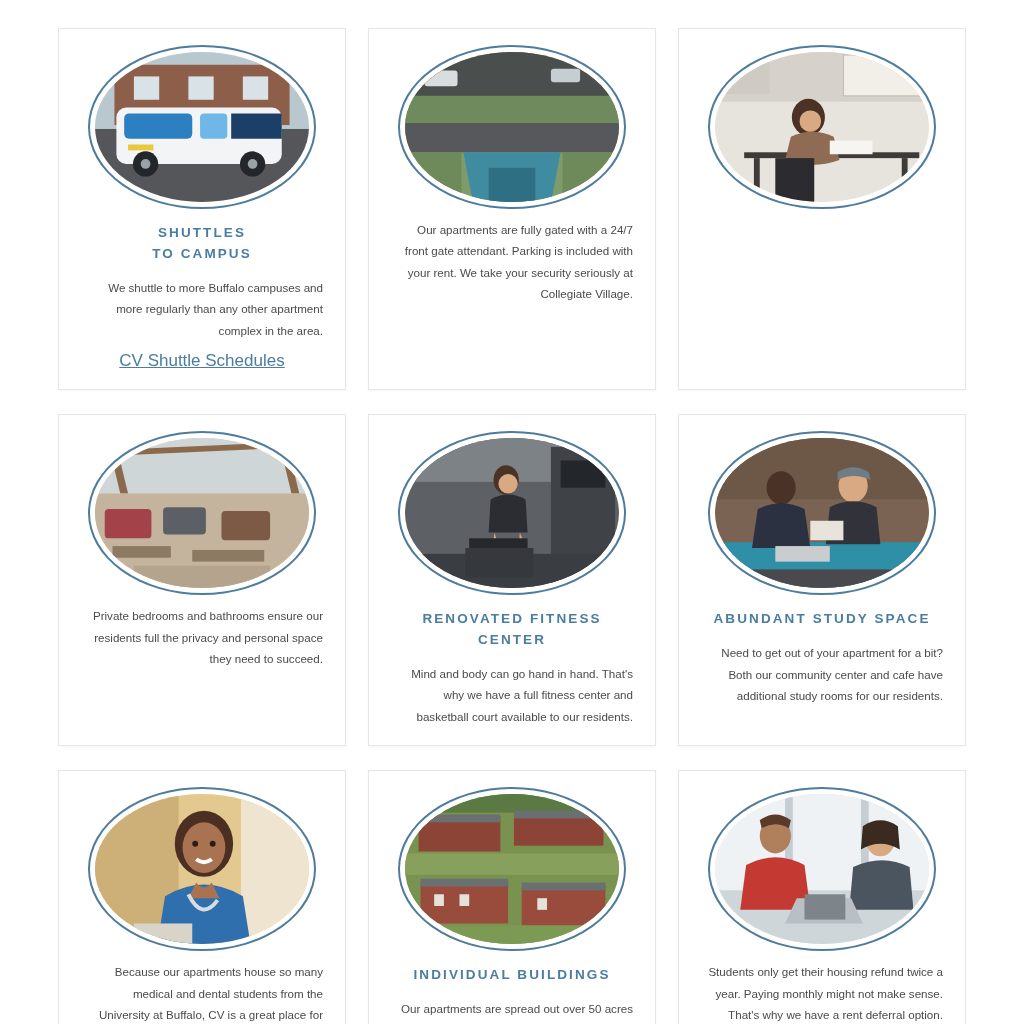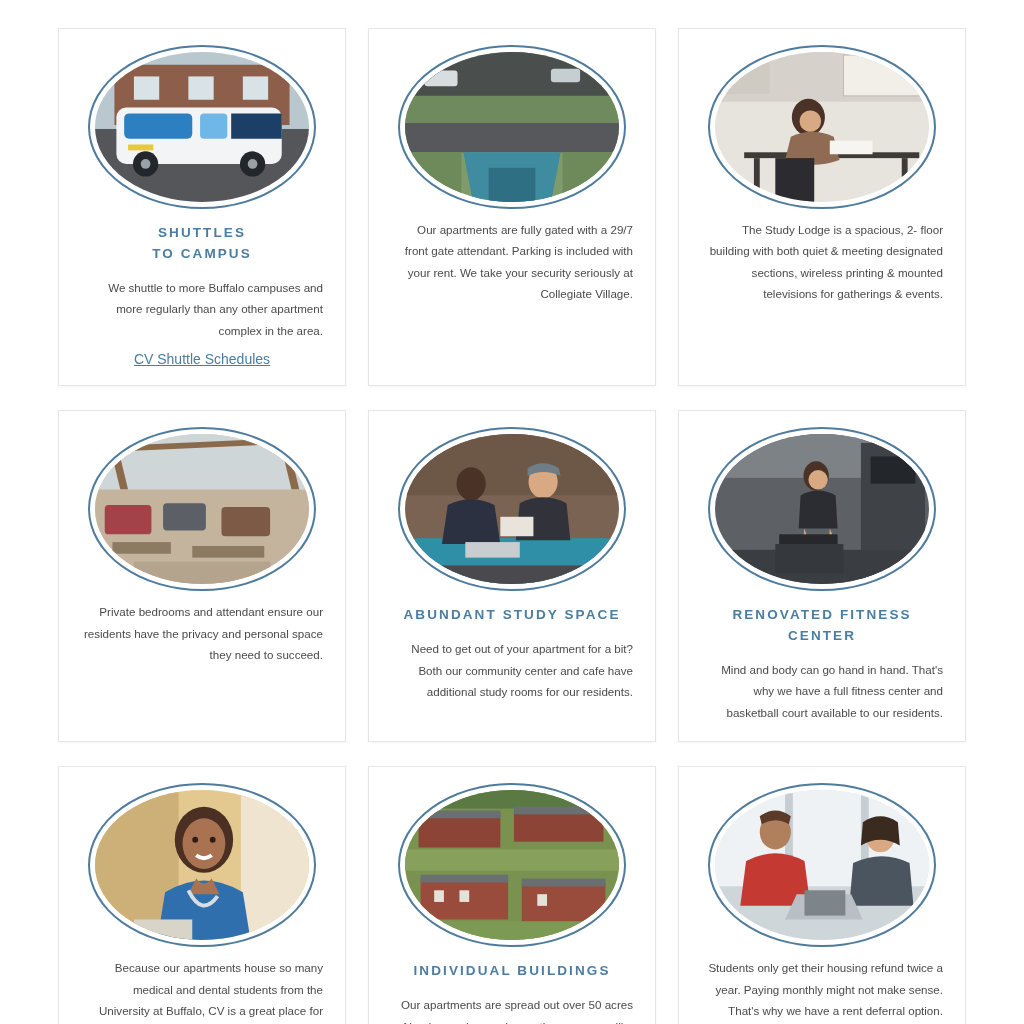--- a/index.html
+++ b/index.html
@@ -63,21 +63,21 @@
     color: #4a4a4a;
     font-size: 11.6px;
     line-height: 1.85;
     text-align: right;
     margin: 0;
   }
   .card-link {
     display: block;
     margin-top: 10px;
     color: #4a7da0;
-    font-size: 14px;
+    font-size: 17px;
     text-decoration: underline;
     text-align: center;
     cursor: pointer;
   }
 </style>
 </head>
 <body>
 
 <div class="page">
   <div class="grid">
@@ -124,21 +124,21 @@
             <path d="M60 104 L160 104 L150 156 L70 156 Z" fill="#3f8ba0"></path>
             <rect x="86" y="120" width="48" height="36" fill="#2e6f84"></rect>
             <rect x="20" y="20" width="34" height="16" rx="3" fill="#d8dde0"></rect>
             <rect x="150" y="18" width="30" height="14" rx="3" fill="#c7ced2"></rect>
             <rect x="0" y="104" width="58" height="52" fill="#6e8a5b"></rect>
             <rect x="162" y="104" width="58" height="52" fill="#6e8a5b"></rect>
           </svg>
         </div>
         <div class="oval-border"></div>
       </div>
-      <p class="card-body">Our apartments are fully gated with a 29/7 front gate attendant. Parking is included with your rent. We take your security seriously at Collegiate Village.</p>
+      <p class="card-body">Our apartments are fully gated with a 24/7 front gate attendant. Parking is included with your rent. We take your security seriously at Collegiate Village.</p>
     </div>
 
     <div class="card">
       <div class="oval-wrap">
         <div class="oval-photo">
           <svg viewBox="0 0 220 156" preserveAspectRatio="xMidYMid slice">
             <rect x="0" y="0" width="220" height="156" fill="#e7e3dd"></rect>
             <rect x="0" y="0" width="220" height="52" fill="#d6d2cb"></rect>
             <rect x="132" y="4" width="80" height="42" fill="#f2efe9" stroke="#bdb8b0"></rect>
             <rect x="10" y="10" width="46" height="34" fill="#cfcac2"></rect>
@@ -147,21 +147,20 @@
             <rect x="192" y="110" width="6" height="44" fill="#3d3a37"></rect>
             <ellipse cx="96" cy="68" rx="17" ry="19" fill="#4a3326"></ellipse>
             <circle cx="98" cy="72" r="11" fill="#d8a982"></circle>
             <path d="M78 88 q22 -10 44 0 l6 24 q-28 10 -56 0 Z" fill="#8e6b52"></path>
             <rect x="118" y="92" width="44" height="14" fill="#f7f5f1"></rect>
             <rect x="62" y="110" width="40" height="46" fill="#2b2b30"></rect>
           </svg>
         </div>
         <div class="oval-border"></div>
       </div>
-      <p class="card-body">The Study Lodge is a spacious, 2- floor building with both quiet &amp; meeting designated sections, wireless printing &amp; mounted televisions for gatherings &amp; events.</p>
     </div>
 
     <div class="card">
       <div class="oval-wrap">
         <div class="oval-photo">
           <svg viewBox="0 0 220 156" preserveAspectRatio="xMidYMid slice">
             <rect x="0" y="0" width="220" height="156" fill="#d8cfc2"></rect>
             <rect x="0" y="0" width="220" height="58" fill="#cfd6d8"></rect>
             <path d="M0 14 L220 4 L220 10 L0 20 Z" fill="#8a6a4a"></path>
             <path d="M20 0 L34 58 L26 58 L12 0 Z" fill="#8a6a4a"></path>
@@ -170,46 +169,21 @@
             <rect x="10" y="74" width="48" height="30" rx="4" fill="#a4424a"></rect>
             <rect x="70" y="72" width="44" height="28" rx="4" fill="#5c5f66"></rect>
             <rect x="130" y="76" width="50" height="30" rx="4" fill="#7d5a46"></rect>
             <rect x="18" y="112" width="60" height="12" fill="#8d7a62"></rect>
             <rect x="100" y="116" width="74" height="12" fill="#8d7a62"></rect>
             <rect x="40" y="132" width="140" height="24" fill="#b5a48d"></rect>
           </svg>
         </div>
         <div class="oval-border"></div>
       </div>
-      <p class="card-body">Private bedrooms and attendant ensure our residents have the privacy and personal space they need to succeed.</p>
-    </div>
-
-    <div class="card">
-      <div class="oval-wrap">
-        <div class="oval-photo">
-          <svg viewBox="0 0 220 156" preserveAspectRatio="xMidYMid slice">
-            <rect x="0" y="0" width="220" height="156" fill="#7a6352"></rect>
-            <rect x="0" y="0" width="220" height="64" fill="#6d5848"></rect>
-            <rect x="0" y="108" width="220" height="48" fill="#2f8fa6"></rect>
-            <rect x="0" y="136" width="220" height="20" fill="#4a4a4e"></rect>
-            <ellipse cx="68" cy="52" rx="15" ry="17" fill="#4a3226"></ellipse>
-            <path d="M44 74 q24 -12 48 0 l6 40 h-60 Z" fill="#2b3140"></path>
-            <ellipse cx="142" cy="50" rx="15" ry="17" fill="#d8a982"></ellipse>
-            <path d="M126 36 q16 -10 32 0 l2 8 q-18 -8 -34 0 Z" fill="#6f7d86"></path>
-            <path d="M118 72 q24 -12 48 0 l4 38 h-56 Z" fill="#32333a"></path>
-            <rect x="98" y="86" width="34" height="20" fill="#e8e4dc"></rect>
-            <rect x="62" y="112" width="56" height="16" fill="#c9cdd0"></rect>
-          </svg>
-        </div>
-        <div class="oval-border"></div>
-      </div>
-      <div class="card-title">
-        <div>ABUNDANT STUDY SPACE</div>
-      </div>
-      <p class="card-body">Need to get out of your apartment for a bit? Both our community center and cafe have additional study rooms for our residents.</p>
+      <p class="card-body">Private bedrooms and bathrooms ensure our residents full the privacy and personal space they need to succeed.</p>
     </div>
 
     <div class="card">
       <div class="oval-wrap">
         <div class="oval-photo">
           <svg viewBox="0 0 220 156" preserveAspectRatio="xMidYMid slice">
             <rect x="0" y="0" width="220" height="156" fill="#5d6064"></rect>
             <rect x="0" y="0" width="220" height="46" fill="#7d8287"></rect>
             <rect x="150" y="10" width="66" height="140" fill="#3f4347"></rect>
             <rect x="160" y="24" width="46" height="28" fill="#23262a"></rect>
@@ -222,20 +196,45 @@
             <rect x="66" y="104" width="60" height="10" fill="#26282c"></rect>
             <rect x="62" y="114" width="70" height="30" fill="#35383c"></rect>
           </svg>
         </div>
         <div class="oval-border"></div>
       </div>
       <div class="card-title">
         <div>RENOVATED FITNESS CENTER</div>
       </div>
       <p class="card-body">Mind and body can go hand in hand. That's why we have a full fitness center and basketball court available to our residents.</p>
+    </div>
+
+    <div class="card">
+      <div class="oval-wrap">
+        <div class="oval-photo">
+          <svg viewBox="0 0 220 156" preserveAspectRatio="xMidYMid slice">
+            <rect x="0" y="0" width="220" height="156" fill="#7a6352"></rect>
+            <rect x="0" y="0" width="220" height="64" fill="#6d5848"></rect>
+            <rect x="0" y="108" width="220" height="48" fill="#2f8fa6"></rect>
+            <rect x="0" y="136" width="220" height="20" fill="#4a4a4e"></rect>
+            <ellipse cx="68" cy="52" rx="15" ry="17" fill="#4a3226"></ellipse>
+            <path d="M44 74 q24 -12 48 0 l6 40 h-60 Z" fill="#2b3140"></path>
+            <ellipse cx="142" cy="50" rx="15" ry="17" fill="#d8a982"></ellipse>
+            <path d="M126 36 q16 -10 32 0 l2 8 q-18 -8 -34 0 Z" fill="#6f7d86"></path>
+            <path d="M118 72 q24 -12 48 0 l4 38 h-56 Z" fill="#32333a"></path>
+            <rect x="98" y="86" width="34" height="20" fill="#e8e4dc"></rect>
+            <rect x="62" y="112" width="56" height="16" fill="#c9cdd0"></rect>
+          </svg>
+        </div>
+        <div class="oval-border"></div>
+      </div>
+      <div class="card-title">
+        <div>ABUNDANT STUDY SPACE</div>
+      </div>
+      <p class="card-body">Need to get out of your apartment for a bit? Both our community center and cafe have additional study rooms for our residents.</p>
     </div>
 
     <div class="card">
       <div class="oval-wrap">
         <div class="oval-photo">
           <svg viewBox="0 0 220 156" preserveAspectRatio="xMidYMid slice">
             <rect x="0" y="0" width="220" height="156" fill="#e3c98f"></rect>
             <rect x="0" y="0" width="86" height="156" fill="#cdb077"></rect>
             <rect x="150" y="0" width="70" height="156" fill="#efe4cf"></rect>
             <ellipse cx="112" cy="52" rx="30" ry="34" fill="#4a2f22"></ellipse>

